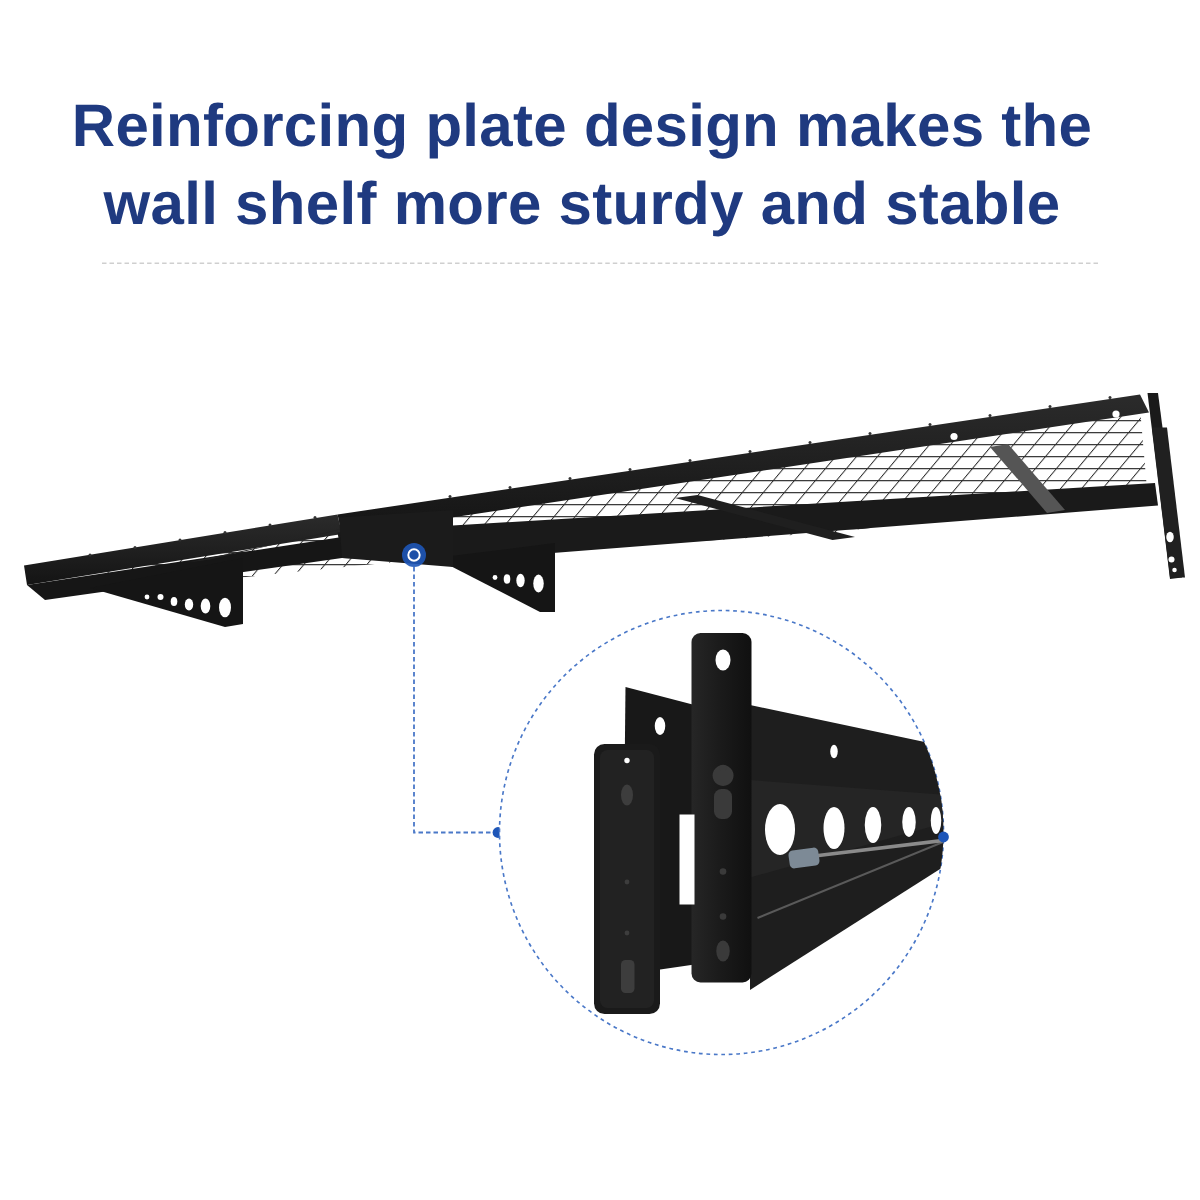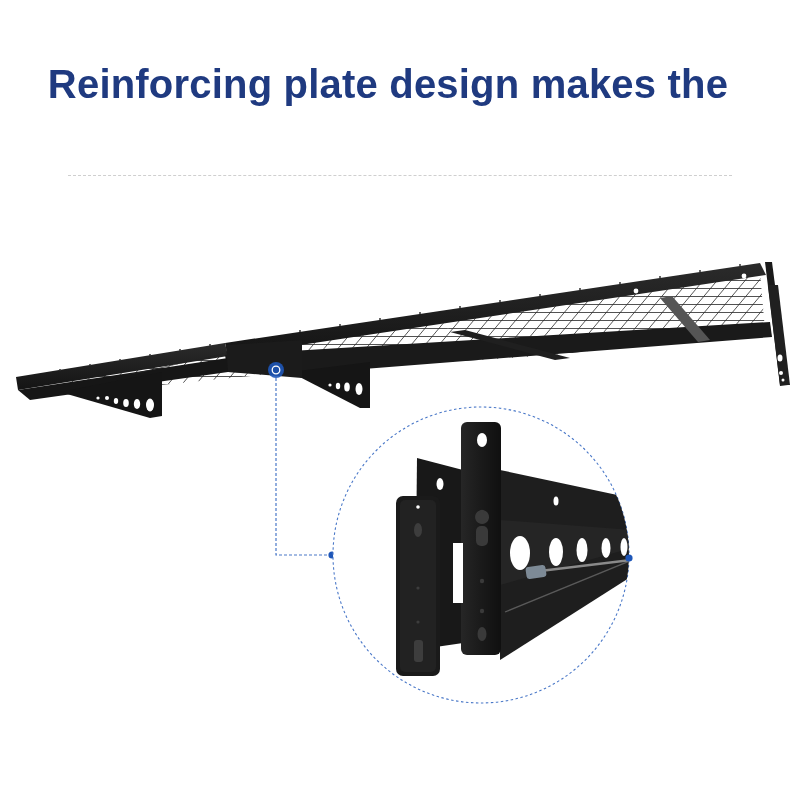--- a/index.html
+++ b/index.html
@@ -7,20 +7,21 @@
     .title { position: absolute; left: 0; top: 58px; width: 776px; text-align: center; color: #1f3a80; font-weight: bold; font-size: 40px; line-height: 52px; letter-spacing: 0.2px; }
     .title .line { display: block; }
     .divider { position: absolute; left: 68px; top: 175px; width: 664px; height: 0; border-top: 1px dashed #cfcfcf; }
     .scene { position: absolute; left: 0; top: 0; width: 800px; height: 800px; }
   </style>
 </head>
 <body>
 
 <div class="title">
   <span class="line">Reinforcing plate design makes the</span>
+  <span class="line">wall shelf more sturdy and stable</span>
 </div>
 
 <div class="divider"></div>
 
 <svg class="scene" viewBox="0 0 800 800" xmlns="http://www.w3.org/2000/svg">
   <defs>
     <pattern id="mesh" width="14" height="8" patternUnits="userSpaceOnUse" patternTransform="skewX(-40)">
       <rect width="14" height="8" fill="#ffffff"></rect>
       <path d="M0 0 H14 M0 0 V8" stroke="#2a2a2a" stroke-width="1.6"></path>
     </pattern>

